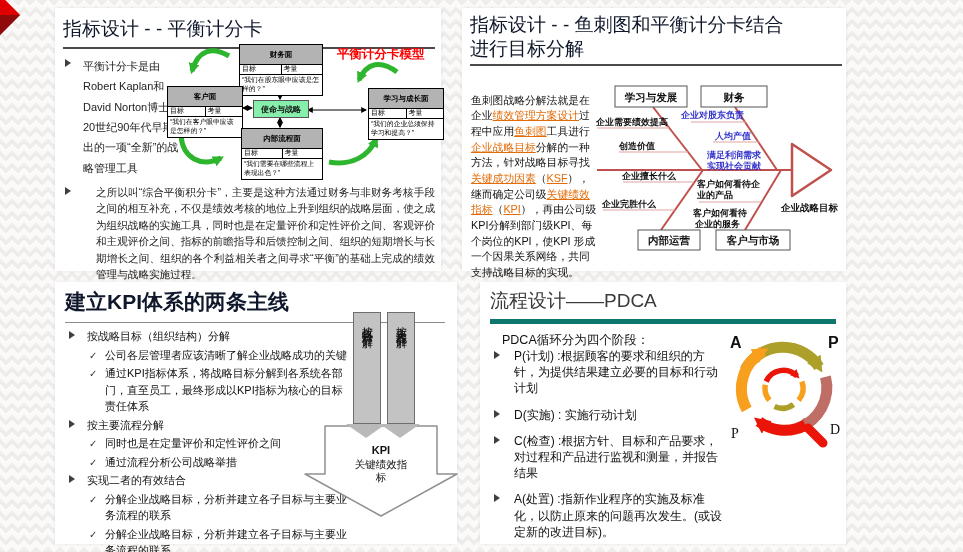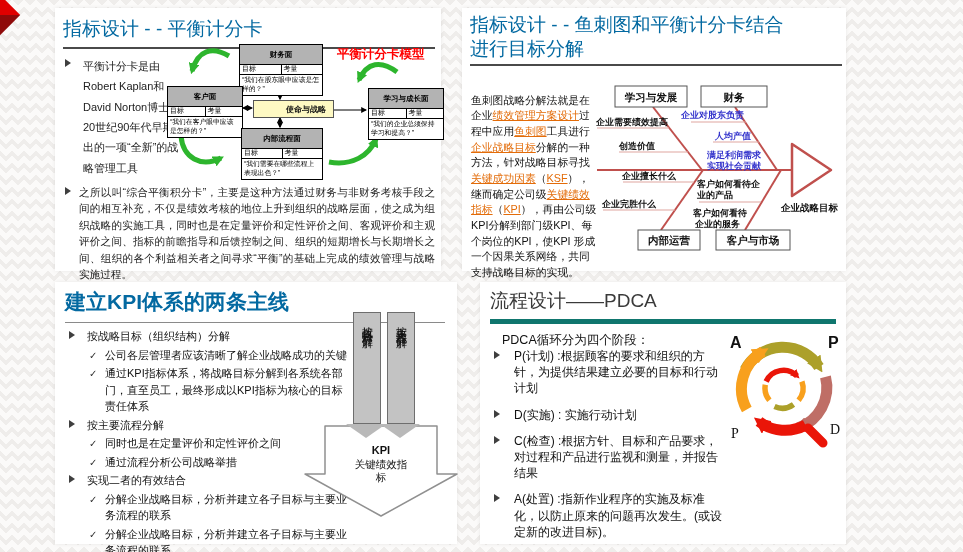--- a/index.html
+++ b/index.html
@@ -15,48 +15,48 @@
     background-position:6px 0,6px 0,0 0,0 0;
     background-size:12px 12px;
   }
   .panel{position:absolute;background:#fff;box-shadow:0 0 4px rgba(0,0,0,.08);}
   #panel-tl{left:55px;top:8px;width:386px;height:263px;}
   #panel-tr{left:462px;top:8px;width:384px;height:263px;}
   #panel-bl{left:55px;top:282px;width:402px;height:262px;}
   #panel-br{left:480px;top:282px;width:366px;height:262px;}
   .corner-diamond{position:absolute;left:-16px;top:0px;width:30px;height:30px;
     transform:rotate(45deg);background:linear-gradient(135deg,#e00000 50%,#8f0a0a 50%);}
-  .stitle{margin:0;font-weight:400;color:#0369a1;}
+  .stitle{margin:0;font-weight:400;color:#0f172a;}
   #panel-tl .stitle{position:absolute;left:8px;top:8px;width:372px;font-size:19px;
     border-bottom:2px solid #4a4a4a;padding-bottom:5px;}
   #panel-tr .stitle{position:absolute;left:8px;top:5px;width:372px;font-size:19px;line-height:1.25;
     border-bottom:2px solid #4a4a4a;padding-bottom:3px;}
   #panel-bl .stitle{position:absolute;left:10px;top:6px;width:380px;font-size:21px;font-weight:700;
     border-bottom:1px solid #8a8a8a;padding-bottom:6px;}
   #panel-br .stitle{position:absolute;left:10px;top:6px;width:346px;font-size:19px;color:#3a3a3a;
     border-bottom:5px solid #0f766e;padding-bottom:5px;}
   .tri{width:0;height:0;border-left:6px solid #3f3f3f;border-top:4px solid transparent;
     border-bottom:4px solid transparent;display:inline-block;flex:0 0 6px;margin-top:3px;}
   .tl-intro{position:absolute;left:10px;top:48px;width:122px;display:flex;gap:6px;
     font-size:11px;line-height:1.85;color:#222;}
-  .tl-para{position:absolute;left:10px;top:176px;width:370px;display:flex;gap:2px;
+  .tl-para{position:absolute;left:10px;top:176px;width:370px;display:flex;gap:19px;
     font-size:10.6px;line-height:1.55;color:#222;text-align:justify;}
   .tl-intro p,.tl-para p{margin:0;}
   .bsc-diagram{position:absolute;left:112px;top:36px;width:275px;height:132px;}
   .bsc-arrows{position:absolute;left:0;top:0;}
   .bsc-box{position:absolute;border:1px solid #000;background:#fff;font-size:7px;line-height:1.25;color:#000;}
   .bb-head{background:#b3b3b3;text-align:center;font-weight:700;font-size:7.5px;
     border-bottom:1px solid #000;padding:5px 0;}
   .bb-cells{display:flex;border-bottom:1px solid #000;}
   .bb-cell{flex:1;padding:0 2px;font-size:7px;}
   .bb-cell:first-child{border-right:1px solid #000;}
   .bb-quote{padding:1px 2px;font-size:6.8px;line-height:1.3;}
-  .bsc-center{position:absolute;left:86px;top:56px;width:54px;height:16px;background:#fef9c3;
+  .bsc-center{position:absolute;left:86px;top:56px;width:54px;height:16px;background:#86efac;
     border:1px solid #555;color:#111;font-size:8px;font-weight:700;display:flex;
-    align-items:center;justify-content:center;padding-left:25px;}
+    align-items:center;justify-content:center;}
   .bsc-model-label{position:absolute;left:170px;top:2px;width:104px;font-size:12.5px;
     font-weight:700;color:#ff0000;}
   .tr-text{position:absolute;left:9px;top:74px;width:127px;font-size:10.8px;line-height:1.45;color:#111;}
   .tr-text .link{color:#e36c09;text-decoration:underline;}
   .fishbone{position:absolute;left:133px;top:74px;}
   .fb-label{font-size:9px;font-weight:700;fill:#111;}
   .fb-label.blue{fill:#3333cc;}
   .fb-boxtext{font-size:10.5px;font-weight:700;fill:#111;text-anchor:middle;}
   .fb-goal{font-size:9.5px;font-weight:700;fill:#111;}
   .bl-list{position:absolute;left:14px;top:46px;width:282px;font-size:11px;line-height:1.5;color:#111;}

